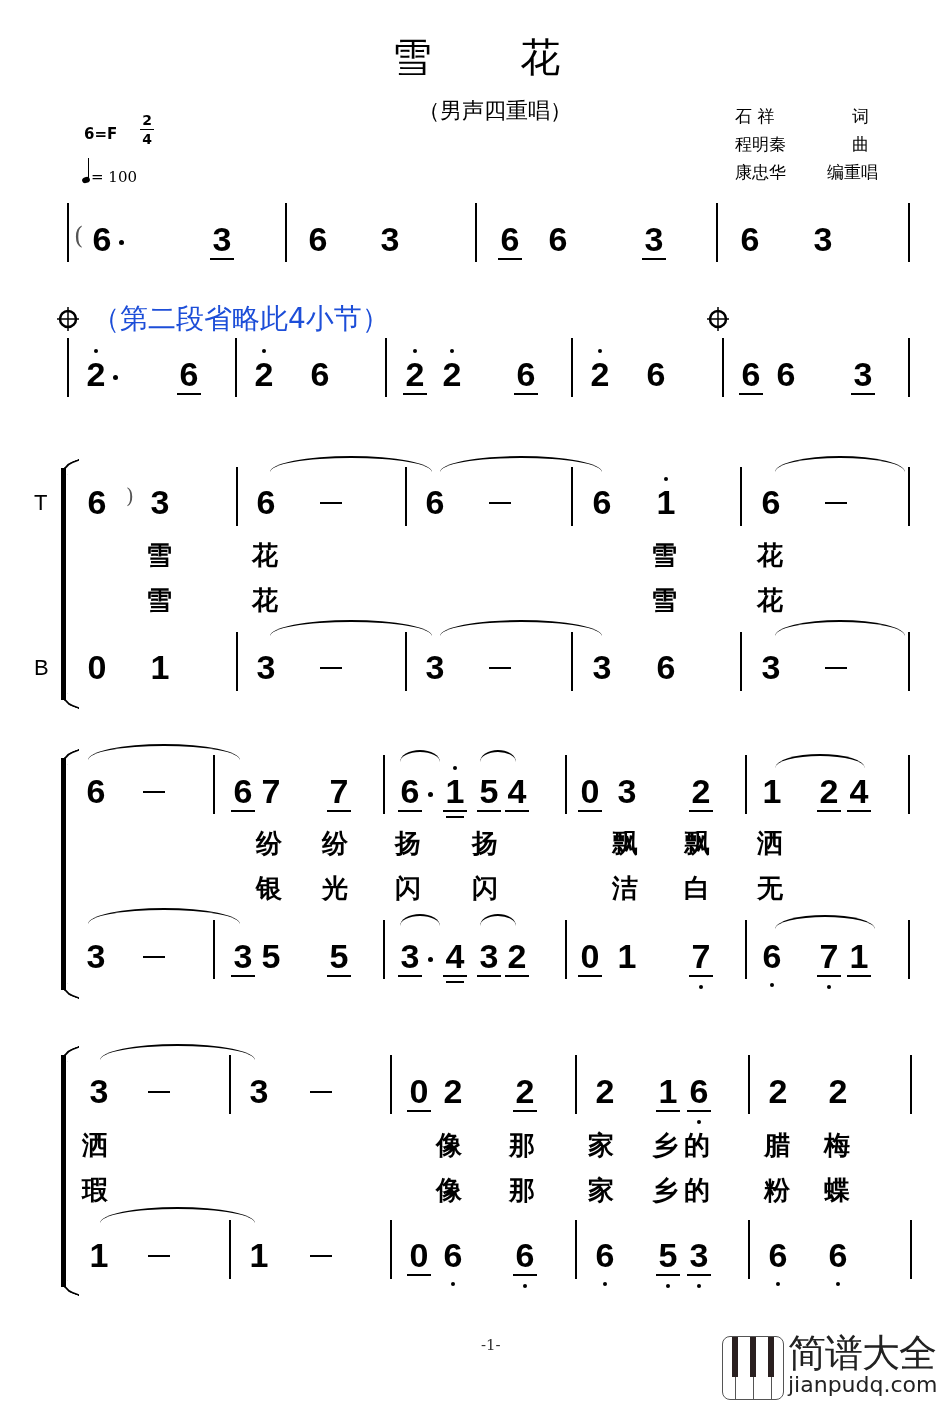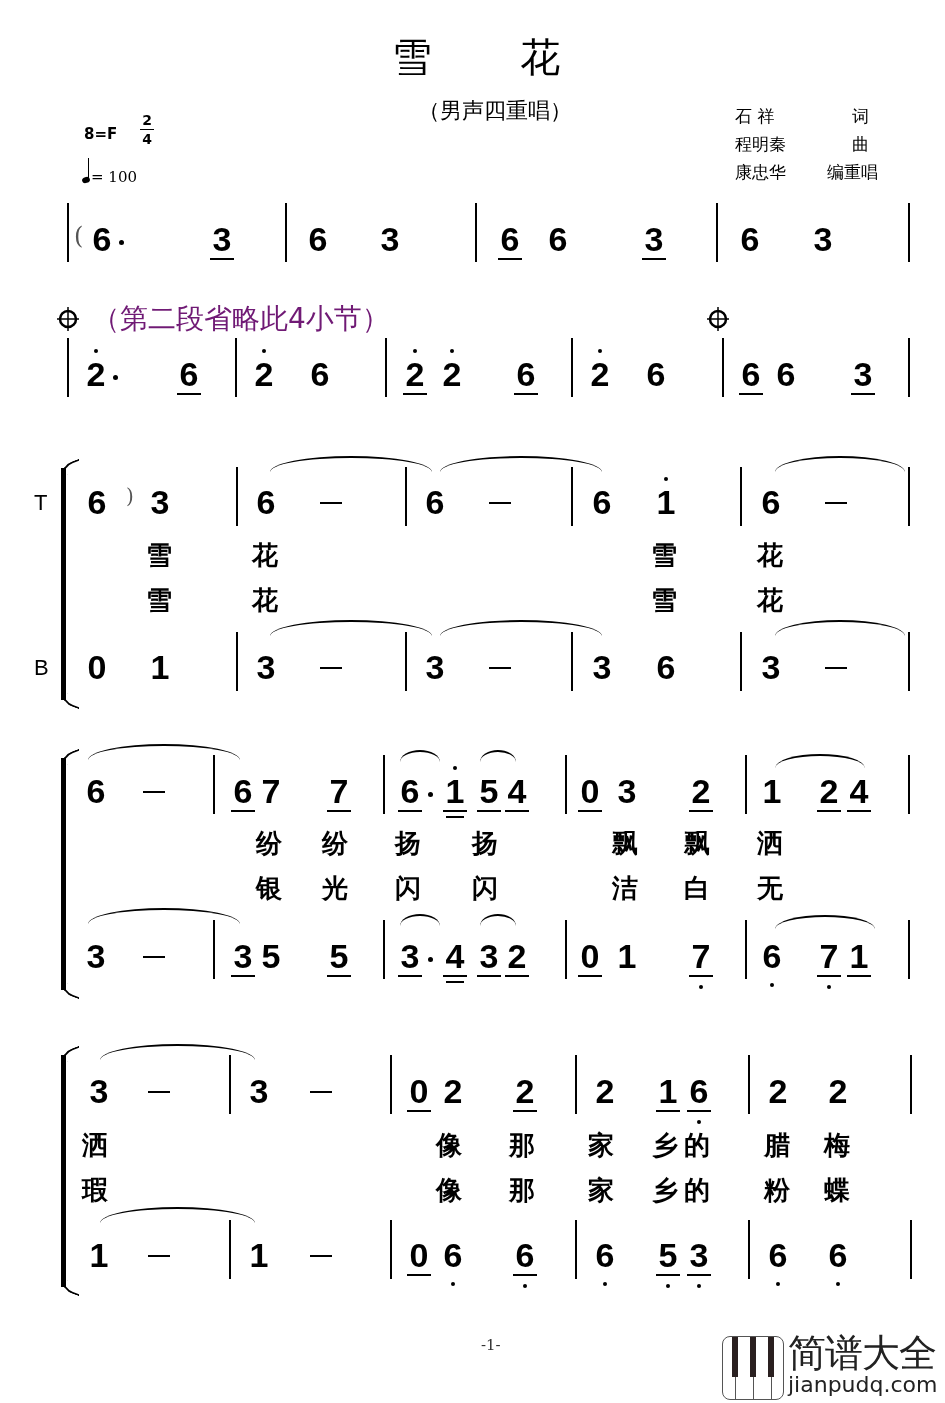--- a/index.html
+++ b/index.html
@@ -22,36 +22,36 @@
   .dot-lo.ul::before { bottom:-16px; }
   .dash { width:22px; height:2px; background:#000; }
   .aug { width:5px; height:5px; background:#000; border-radius:50%; }
   .lyric { font-family:"DejaVu Sans", sans-serif; font-weight:bold; font-size:26px; line-height:30px; width:34px; text-align:center; }
   .partlabel { font-family:"Liberation Sans", sans-serif; font-size:22px; }
   .bracket { width:5px; background:#000; }
   .bracket::before { content:""; position:absolute; left:0; top:-6px; width:16px; height:10px; border-top:2px solid #000; border-left:2px solid #000; border-radius:14px 0 0 0; transform:skewY(-20deg); }
   .bracket::after { content:""; position:absolute; left:0; bottom:-6px; width:16px; height:10px; border-bottom:2px solid #000; border-left:2px solid #000; border-radius:0 0 0 14px; transform:skewY(20deg); }
   .slur { border-top:2px solid #000; border-radius:50% 50% 0 0 / 100% 100% 0 0; height:14px; }
   .paren { font-family:"DejaVu Serif", serif; font-size:24px; color:#555; }
-  .coda-note { font-size:28px; font-family:"DejaVu Sans", sans-serif; color:#701a75; }
+  .coda-note { font-size:28px; font-family:"DejaVu Sans", sans-serif; color:#1d4ed8; }
   .coda-icon { width:22px; height:26px; }
   .pagenum { font-family:"DejaVu Serif", serif; font-size:15px; color:#333; }
   .logo-keys { left:722px; top:1336px; width:60px; height:62px; border:1.5px solid #555; border-radius:8px; background:#fff; overflow:hidden; }
   .logo-keys .bk { position:absolute; top:0; width:6px; height:40px; background:#2a2020; }
   .logo-keys .ln { position:absolute; top:40px; width:1px; height:22px; background:#555; }
   .logo-cn { left:788px; top:1332px; font-family:"DejaVu Sans", sans-serif; font-size:38px; line-height:42px; color:#222; letter-spacing:-1px; }
   .logo-en { left:788px; top:1372px; font-family:"DejaVu Sans", sans-serif; font-size:22px; line-height:26px; color:#222; }
 </style>
 </head>
 <body>
 
 <div class="abs title">雪  花</div>
 <div class="abs subtitle">（男声四重唱）</div>
 
-<div class="abs key">8=F</div>
+<div class="abs key">6=F</div>
 <div class="abs timesig">
   <span>2</span>
   <span class="bar"></span>
   <span>4</span>
 </div>
 <div class="abs tempo">
   <span class="notehead"></span><span class="stem"></span><span>= 100</span>
 </div>
 
 <div class="abs credit" style="left:735px; top:105px;">

